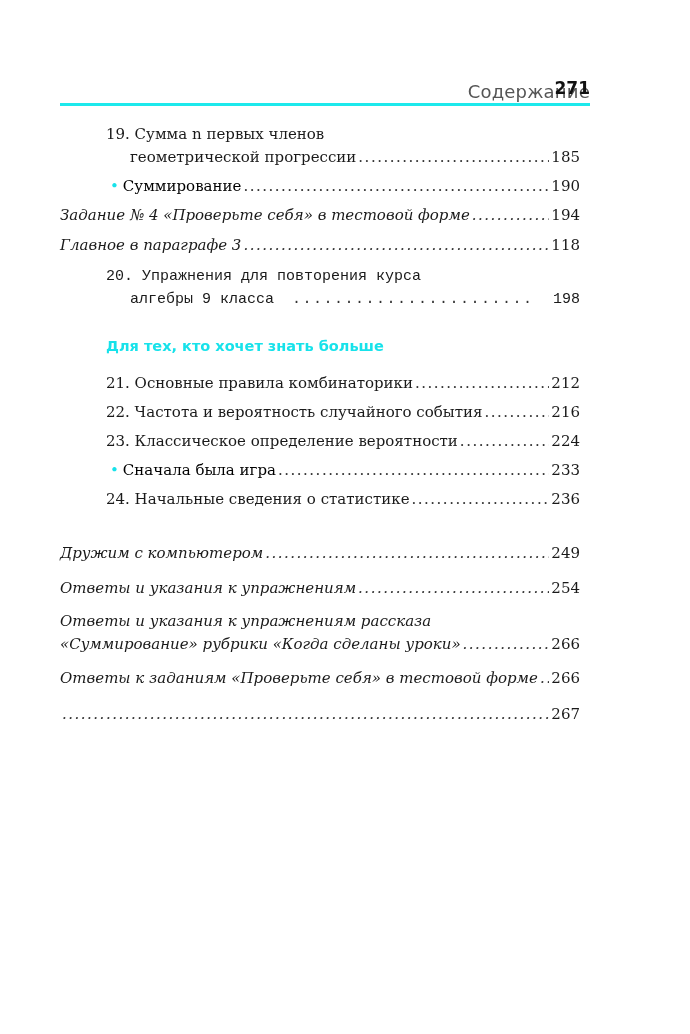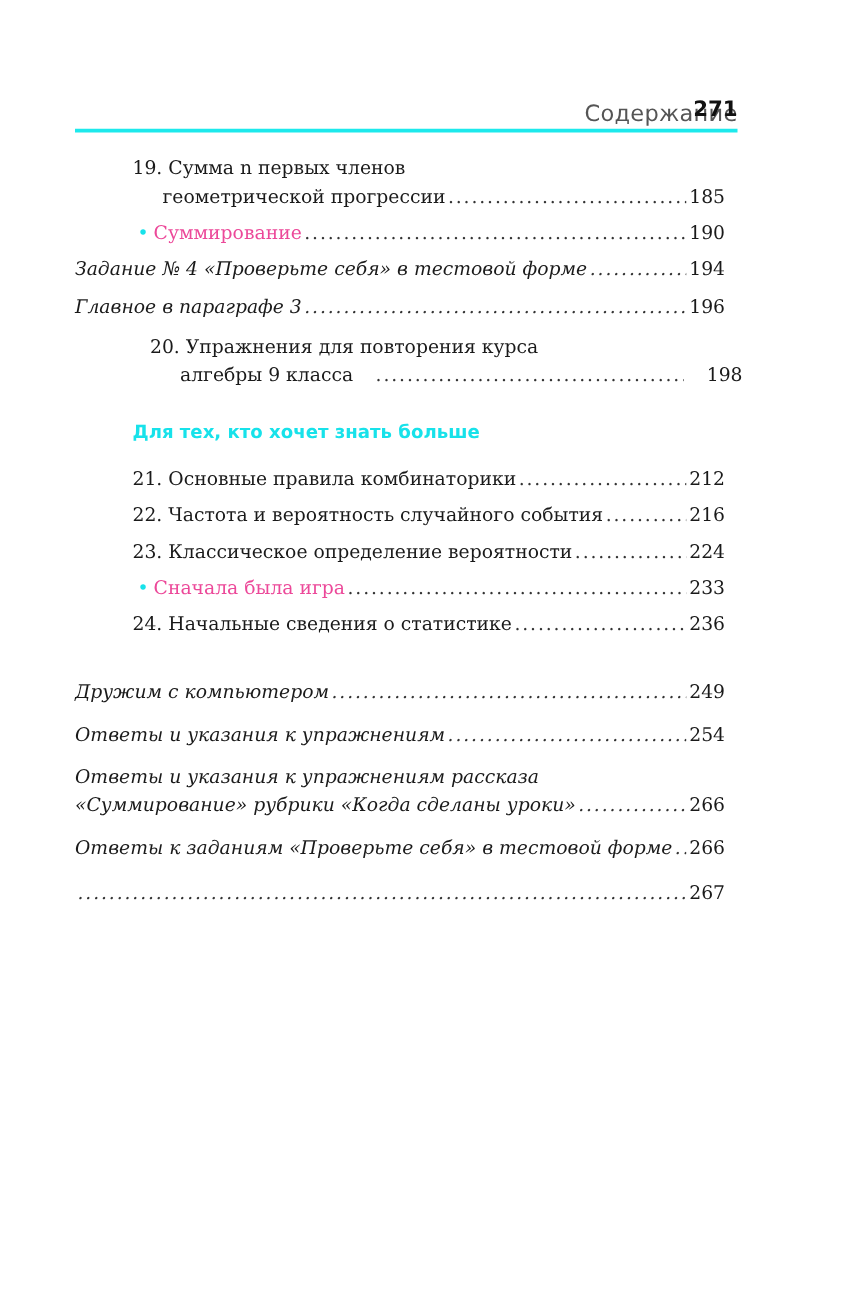--- a/index.html
+++ b/index.html
@@ -77,21 +77,21 @@
       letter-spacing: 1.5px;
       color: #333;
     }
     .entry .dots::before {
       content: "........................................................................................................................................................";
     }
     .entry .page {
       flex: 0 0 auto;
     }
     .italic { font-style: italic; font-family: "DejaVu Serif", "Liberation Serif", serif; }
-    .cyan { color: #ec4899; }
+    .cyan { color: #000000; }
     .bullet { color: #17e2ea; margin-right: 4px; }
     .section-heading {
       position: absolute;
       left: 106px;
       top: 338px;
       font-family: "DejaVu Sans", "Liberation Sans", sans-serif;
       font-weight: bold;
       font-size: 14.5px;
       color: #17e2ea;
     }
@@ -132,25 +132,25 @@
       <span class="label">Задание № 4 «Проверьте себя» в тестовой форме</span>
       <span class="dots"></span>
       <span class="page" style="font-style:normal;">194</span>
     </div>
   </div>
 
   <div class="entry italic" style="left:60px; top:235px; width:520px;">
     <div class="row">
       <span class="label">Главное в параграфе 3</span>
       <span class="dots"></span>
-      <span class="page" style="font-style:normal;">196</span>
-    </div>
-  </div>
-
-  <div class="entry" style="left:120px; top:267px; width:474px;">
+      <span class="page" style="font-style:normal;">118</span>
+    </div>
+  </div>
+
+  <div class="entry" style="left:106px; top:267px; width:474px;font-family:Liberation Mono, monospace;">
     <div class="row">
         <span class="label">20. Упражнения для повторения курса</span>
       </div>
     <div class="row" style="padding-left:24px; margin-top:3px;gap:16px;">
       <span class="label">алгебры 9 класса</span>
       <span class="dots"></span>
       <span class="page">198</span>
     </div>
   </div>
 

